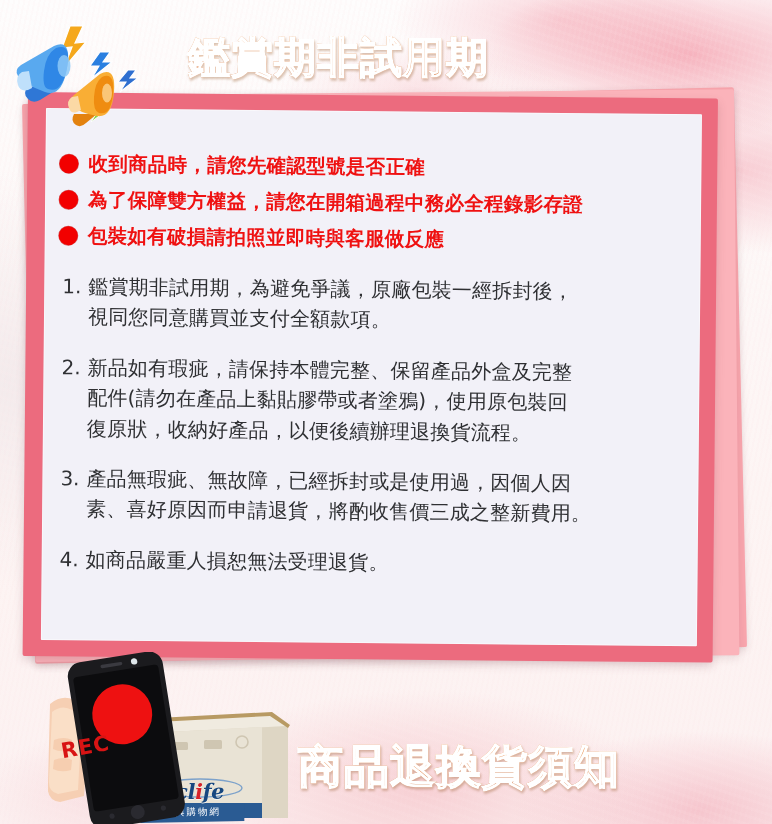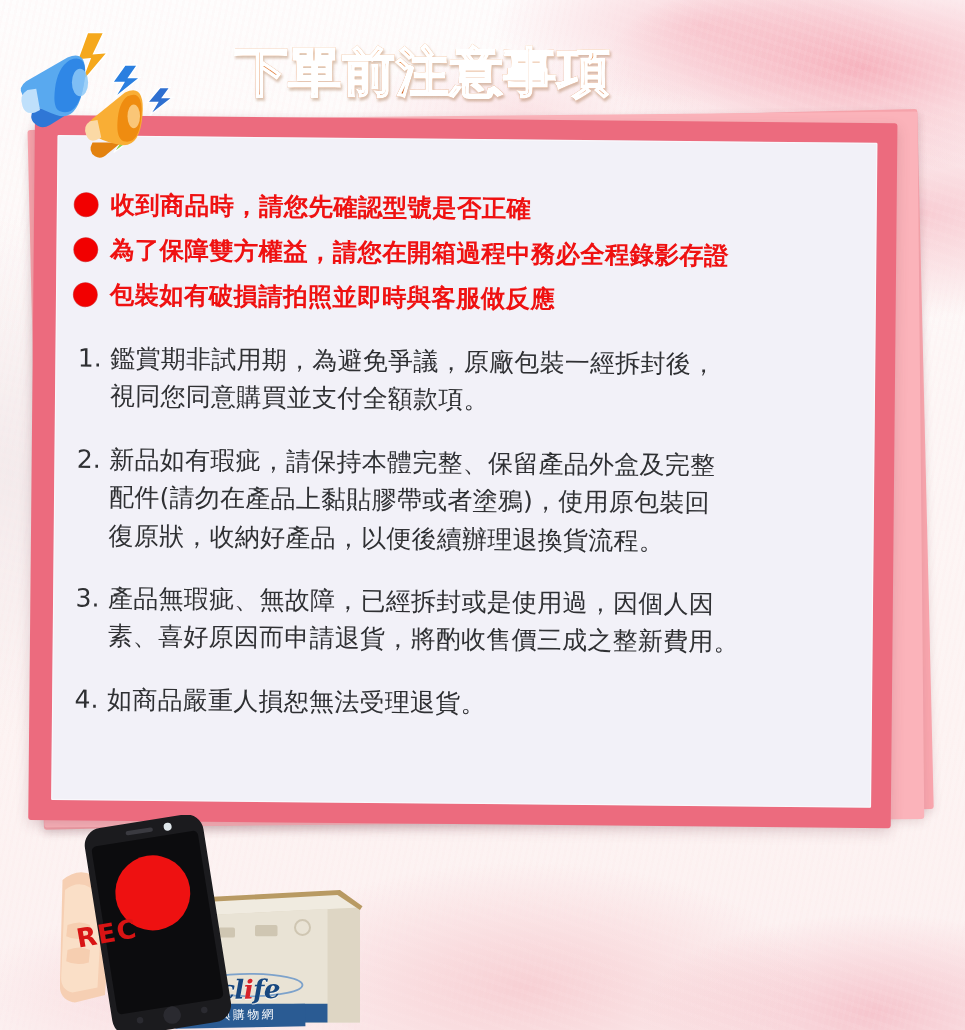--- a/index.html
+++ b/index.html
@@ -203,21 +203,21 @@
       <div class="num-item">
         <div class="num-idx">4.</div>
         <div class="num-body">
           <span>如商品嚴重人損恕無法受理退貨。</span>
         </div>
       </div>
 
     </div>
   </div>
 
-  <div class="header-title">下單前注意事項</div>
+  <div class="header-title">鑑賞期非試用期</div>
 
   <div class="megaphones">
     <svg width="170" height="110" viewBox="0 0 170 110">
 
       <path d="M66 4 L58 26 L68 25 L60 46 L82 20 L71 21 L79 4 Z" fill="#f5a81c" stroke="#ffffff" stroke-width="1.2"></path>
 
       <path d="M96 30 L86 44 L95 44 L88 56 L108 40 L99 40 L106 30 Z" fill="#2a7fe0" stroke="#ffffff" stroke-width="1.1"></path>
 
       <path d="M124 48 L114 60 L122 60 L116 70 L134 56 L126 56 L132 48 Z" fill="#2f6fd0" stroke="#ffffff" stroke-width="1.1"></path>
 
@@ -275,14 +275,15 @@
         <circle cx="78" cy="161" r="7" fill="#2a2a30"></circle>
         <circle cx="52" cy="161" r="2.6" fill="#2a2a30"></circle>
         <circle cx="104" cy="161" r="2.6" fill="#2a2a30"></circle>
 
         <circle cx="78" cy="62" r="30" fill="#ee1111"></circle>
       </g>
     </svg>
   </div>
   <div class="rec-label">REC</div>
 
+  <div class="footer-title">商品退換貨須知</div>
 
 </div>
 
 </body></html>

